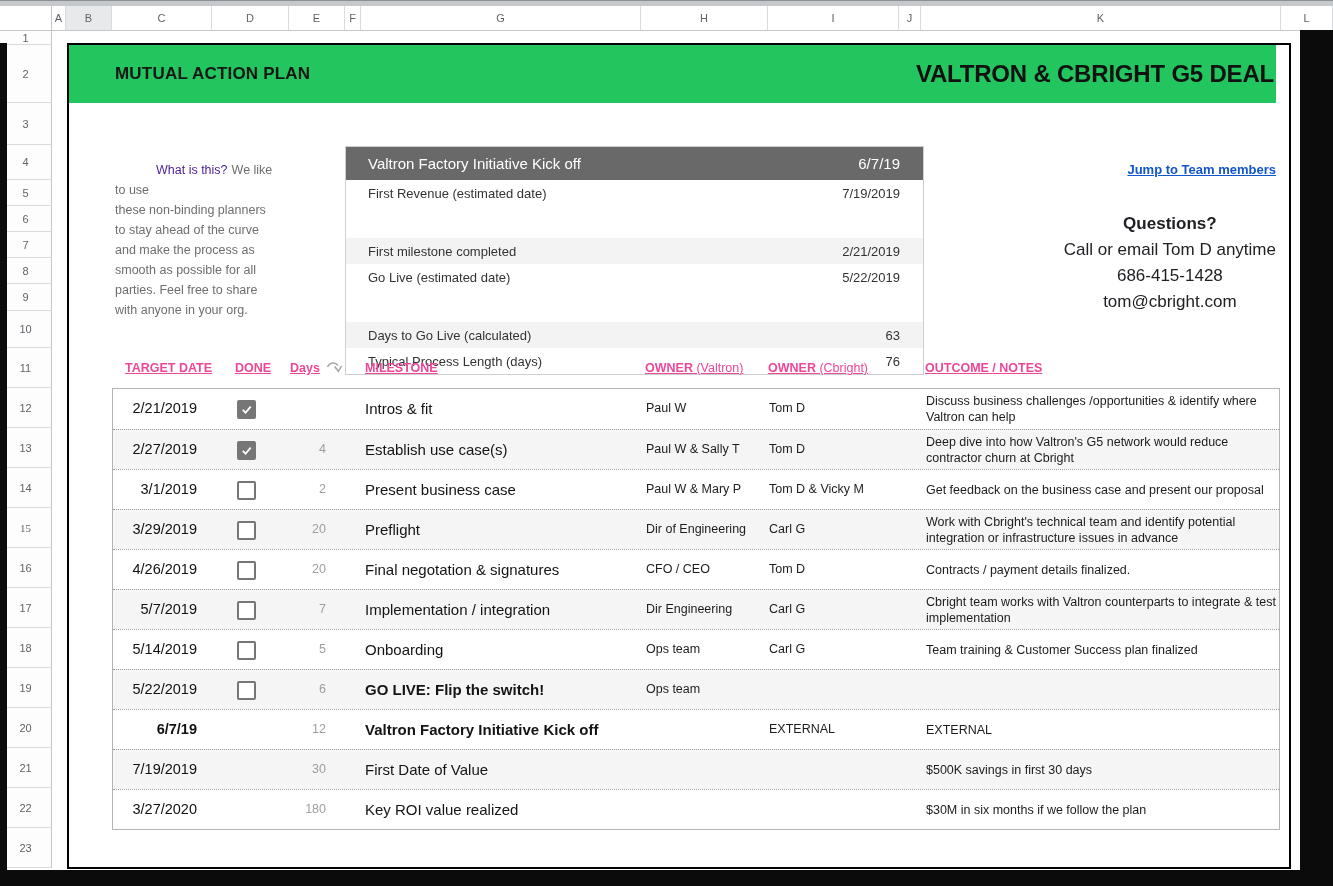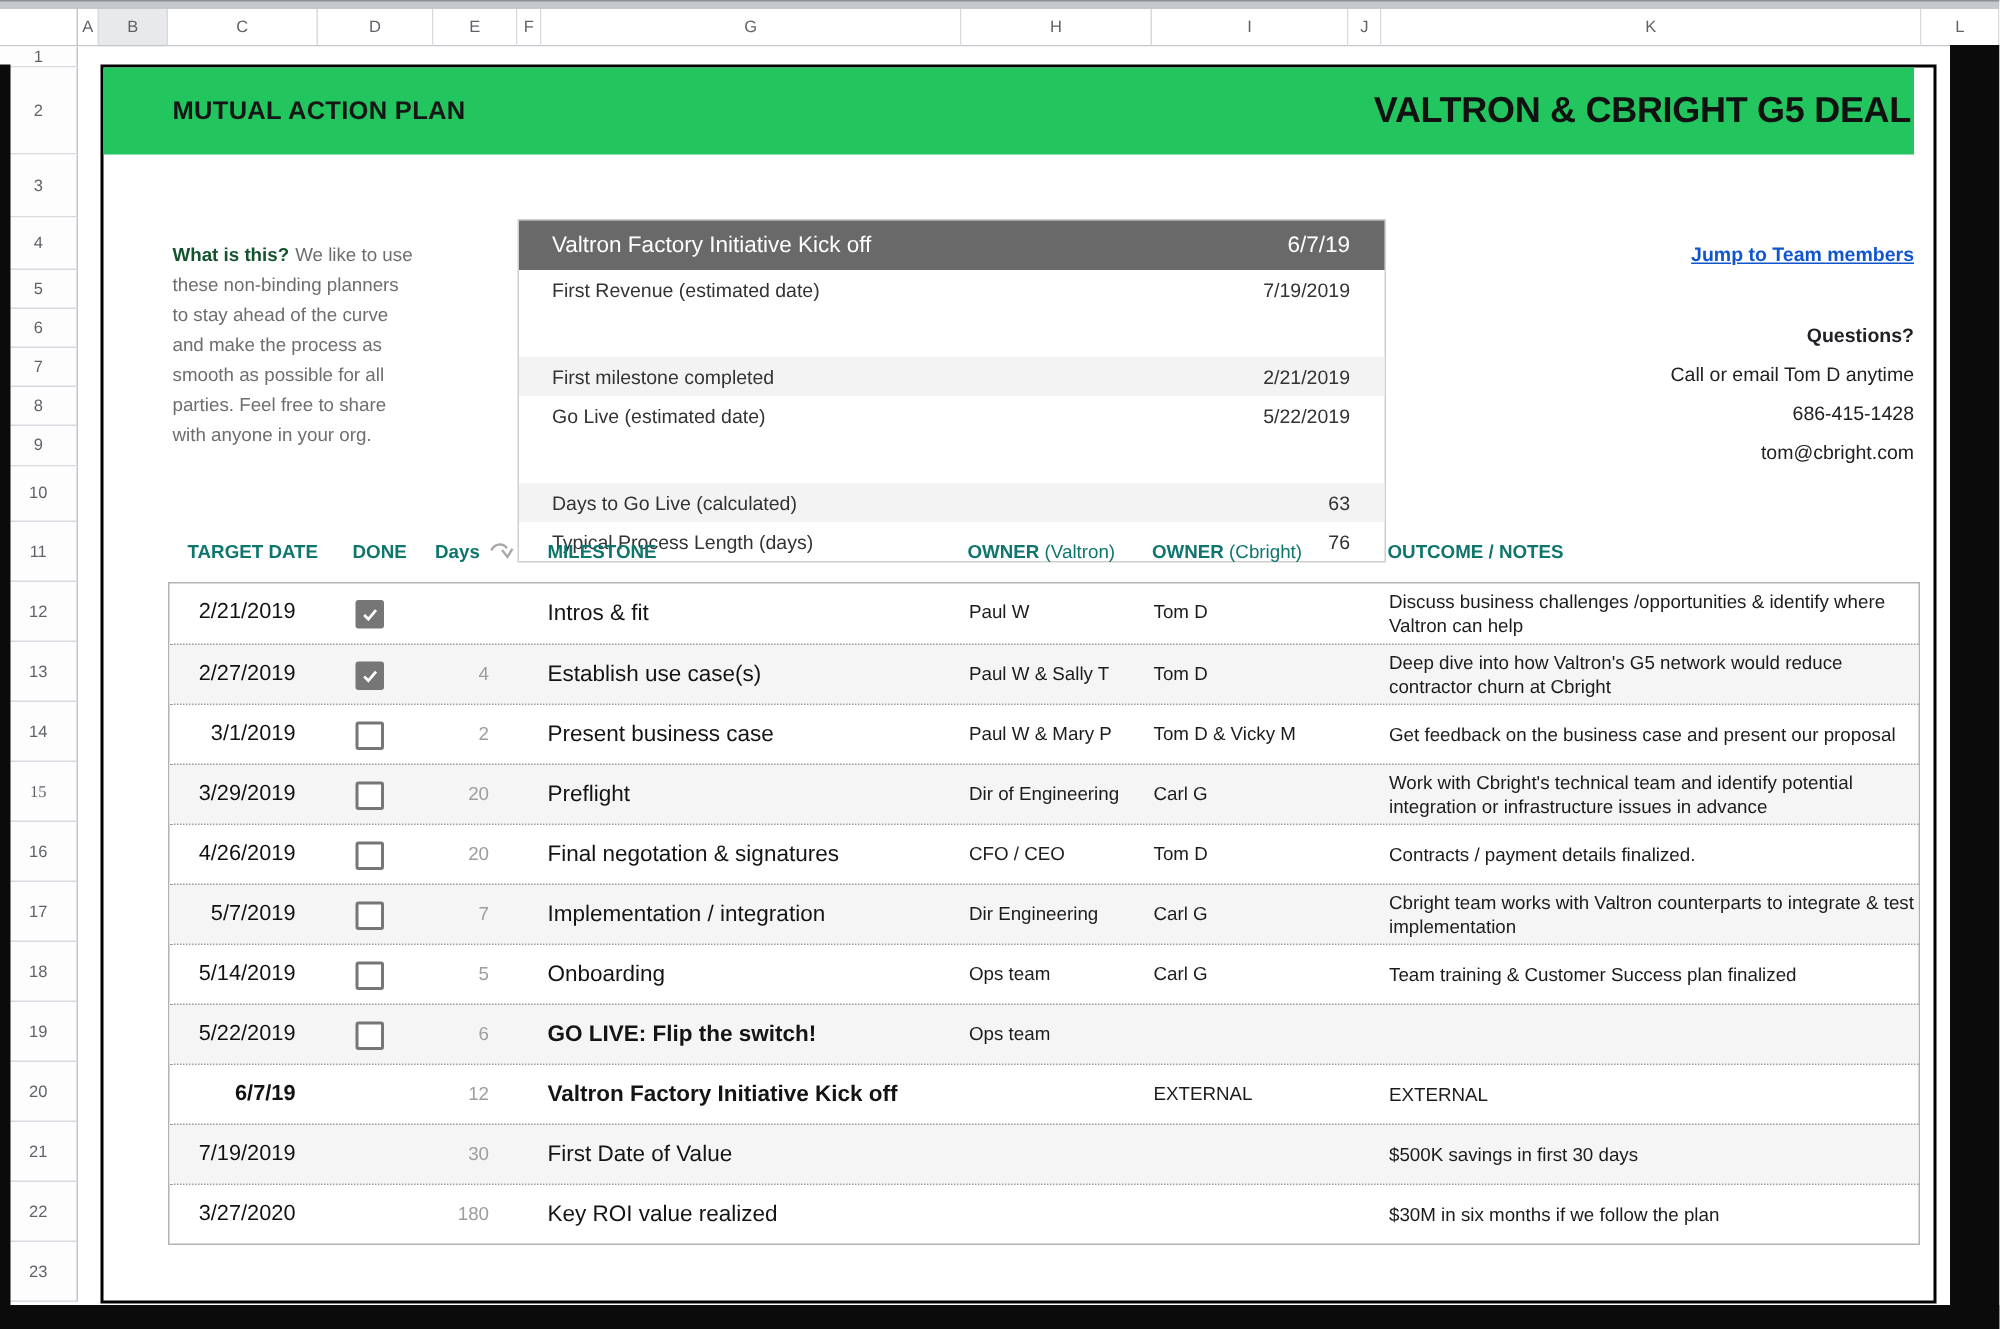--- a/index.html
+++ b/index.html
@@ -22,34 +22,34 @@
   .edge-bottom{position:absolute;left:0;top:870px;width:1333px;height:16px;background:#0b0b0b;}
 
   
   .doc{position:absolute;left:67px;top:43px;width:1224px;height:826px;box-sizing:border-box;
        border:2px solid #000;background:#fff;}
   .title-band{position:absolute;left:0;top:0;width:1207px;height:58px;background:#22c55e;}
   .title-left{position:absolute;left:46px;top:0;line-height:58px;font-size:17px;font-weight:700;color:#161616;letter-spacing:.2px;}
   .title-right{position:absolute;right:2px;top:0;line-height:58px;font-size:24px;font-weight:700;color:#111;letter-spacing:-.2px;}
 
   .intro{position:absolute;left:46px;top:115px;width:168px;font-size:12.5px;line-height:20px;color:#6e6e6e;}
-  .intro-lead{font-weight:700;color:#14532d;margin-right:4px;}
+  .intro-lead{font-weight:400;color:#4c1d95;margin-right:4px;margin-left:41px;}
 
   .summary{position:absolute;left:276px;top:101px;width:577px;border:1px solid #cfcfcf;background:#fff;}
   .sum-head{height:33px;background:#696969;color:#fff;font-size:15px;font-weight:500;
             display:flex;justify-content:space-between;align-items:center;padding:0 23px 0 22px;}
   .sum-row{height:26px;font-size:13px;color:#333;display:flex;justify-content:space-between;align-items:center;padding:0 23px 0 22px;}
   .sum-row.alt{background:#f3f3f3;margin-top:32px;}
 
   .jump{position:absolute;right:13px;top:117px;font-size:13px;font-weight:700;color:#1155cc;text-decoration:underline;cursor:pointer;}
-  .contact-block{position:absolute;right:13px;top:166px;text-align:right;font-size:13px;color:#202124;line-height:26px;}
+  .contact-block{position:absolute;right:13px;top:166px;text-align:center;font-size:17px;color:#202124;line-height:26px;}
   .q-title{font-weight:700;}
 
   
-  .plan-head span.ph{position:absolute;top:316px;font-size:12.5px;font-weight:700;color:#0f766e;white-space:nowrap;}
+  .plan-head span.ph{position:absolute;top:316px;font-size:12.5px;font-weight:700;color:#ec4899;white-space:nowrap;text-decoration:underline;}
   .ph .norm{font-weight:400;text-align:right;}
   .ph.h-days{color:#a0a0a0;}
   .h-date{left:56px}.h-done{left:166px}.h-days{left:221px}.h-mile{left:296px}
   .h-ownv{left:576px}.h-ownc{left:699px}.h-out{left:856px}
   .days-arrow{vertical-align:-2px;margin-left:6px;}
 
   .plan{position:absolute;left:43px;top:343px;width:1166px;border:1px solid #b3b3b3;background:#fff;}
   .prow{position:relative;height:40px;box-sizing:border-box;}
   .prow + .prow{border-top:1px dotted #9b9b9b;}
   .prow.alt{background:#f5f5f5;}

